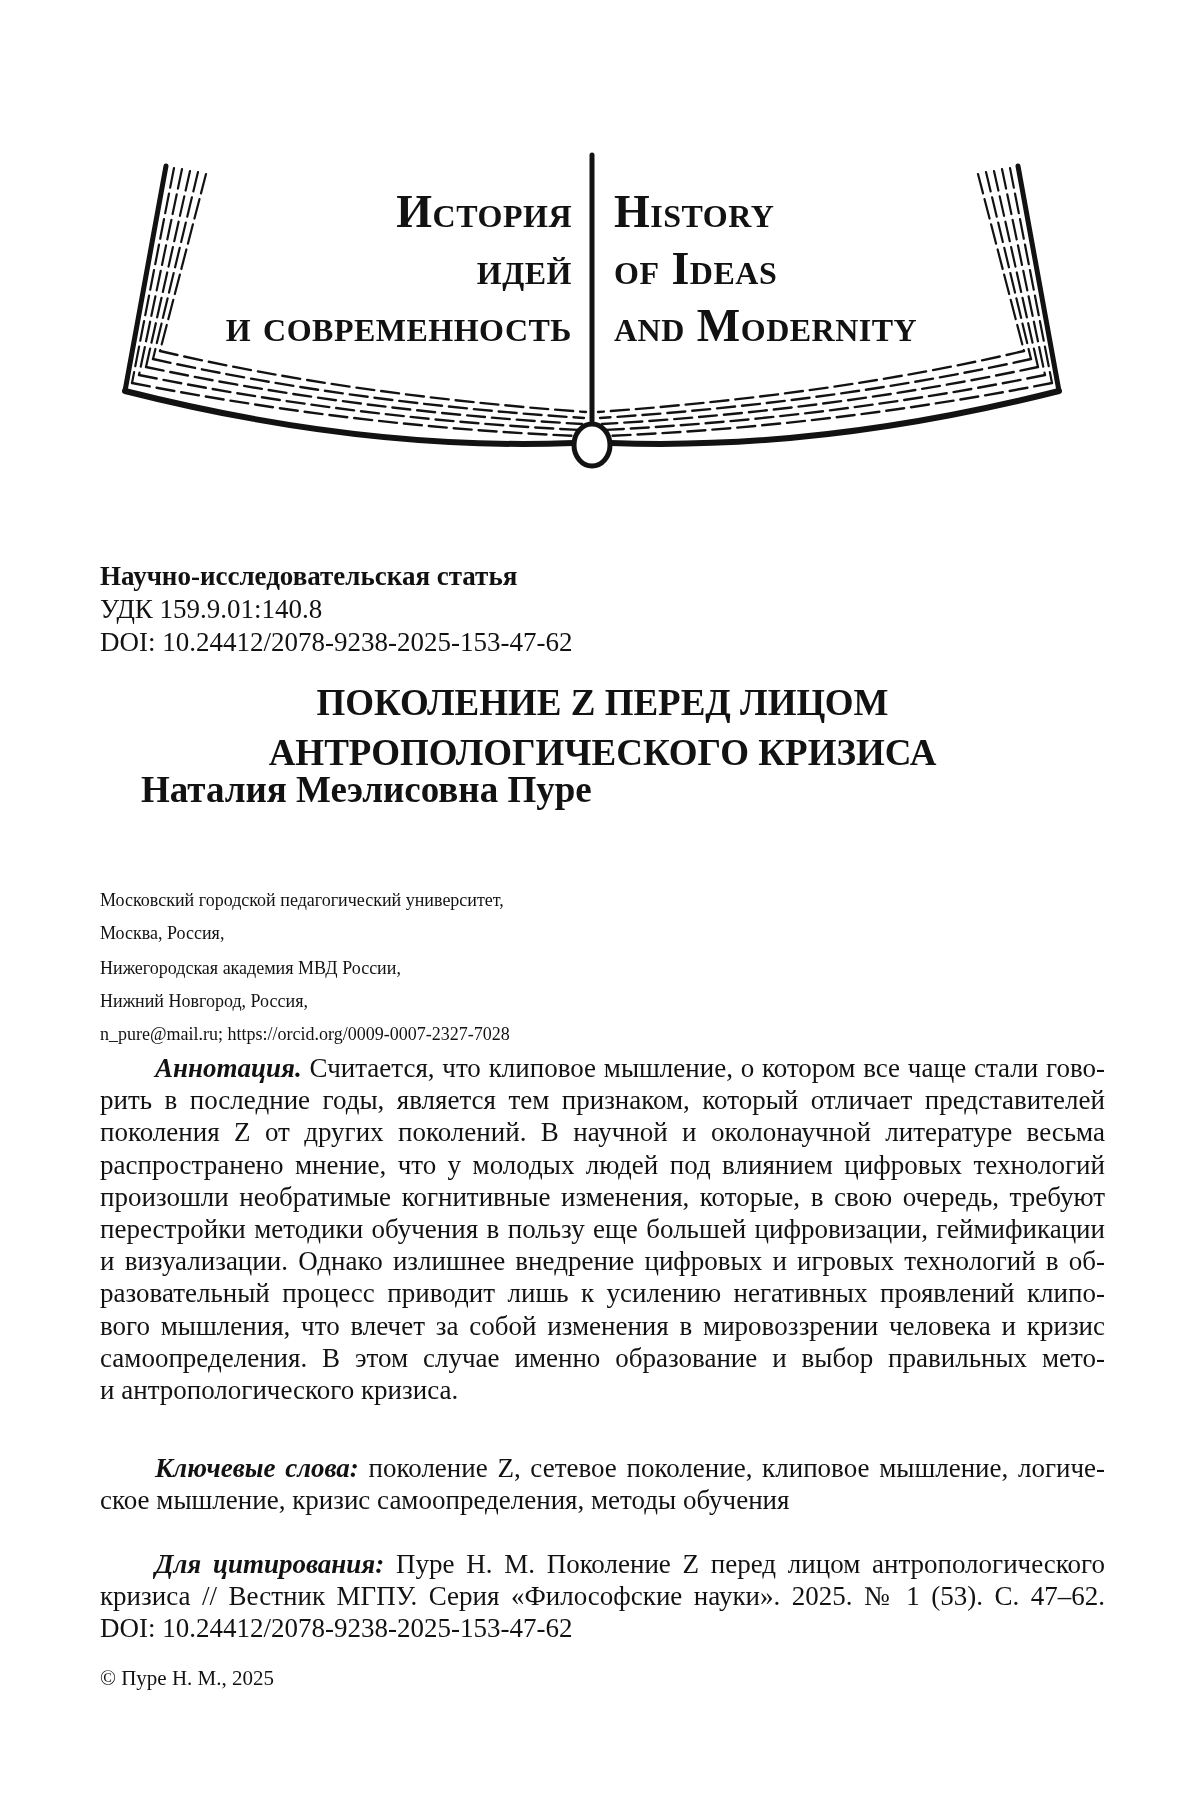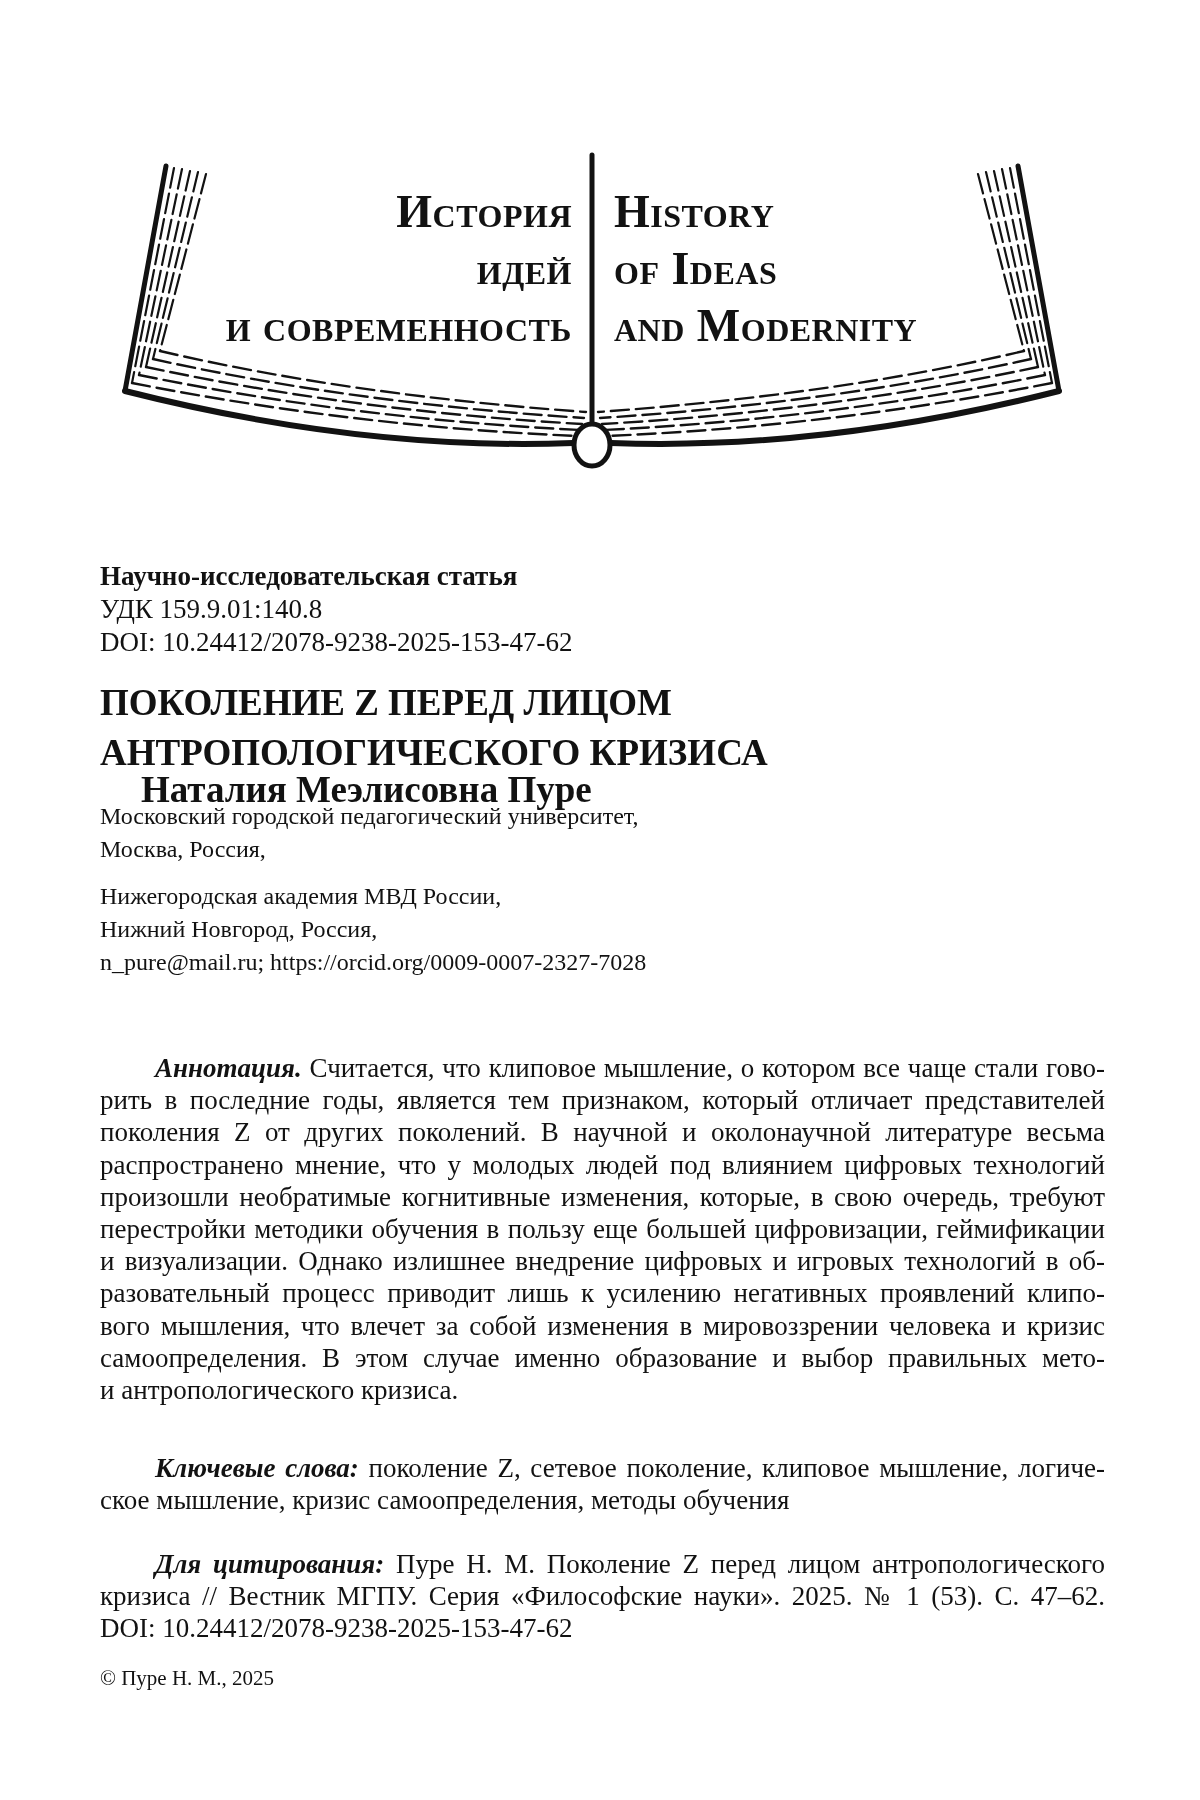--- a/index.html
+++ b/index.html
@@ -22,27 +22,27 @@
     letter-spacing:0.5px;
   }
 
   
   .meta { position:absolute; left:100px; top:560px; font-size:27px; line-height:33px; }
   .meta .article-type { font-weight:bold; }
 
   
   .title {
     position:absolute; left:100px; top:678px; width:1005px;
-    font-weight:bold; font-size:37px; line-height:50px;
+    text-align:center; font-weight:bold; font-size:37px; line-height:50px;
   }
 
   
   .author { position:absolute; left:100px; top:768px; font-size:37px; font-weight:bold;margin-left:41px; }
-  .affil  { position:absolute; left:100px; top:800px; font-size:24px; line-height:33px; }
-  .affil .group2 { margin-top:14px; }
+  .affil  { position:absolute; left:100px; top:884px; font-size:18px; line-height:33px; }
+  .affil .group2 { margin-top:2px; }
 
   
   .para { position:absolute; left:100px; width:1005px; font-size:27px; line-height:32.2px; }
   .abstract { top:1052px; }
   .keywords { top:1452px; }
   .citation { top:1548px; }
   .jline { text-align:justify; text-align-last:justify; }
   .jline.last { text-align-last:left; }
   .jline.first { text-indent:55px; }
   .lead { font-weight:bold; font-style:italic; }

